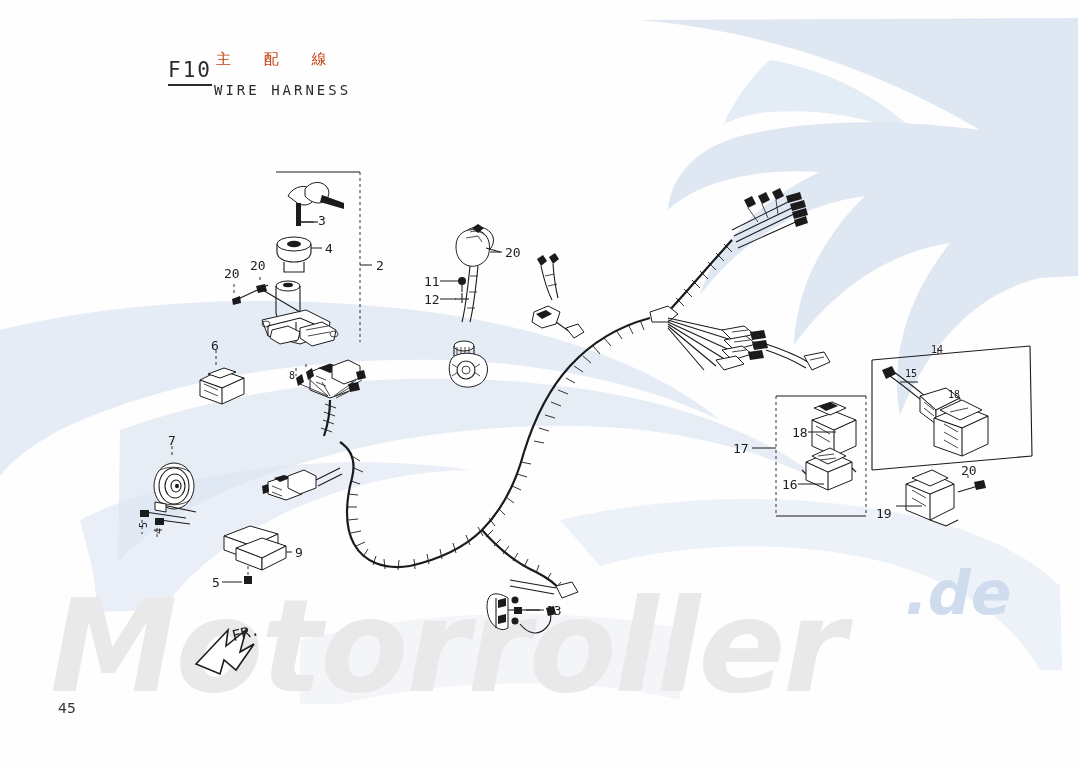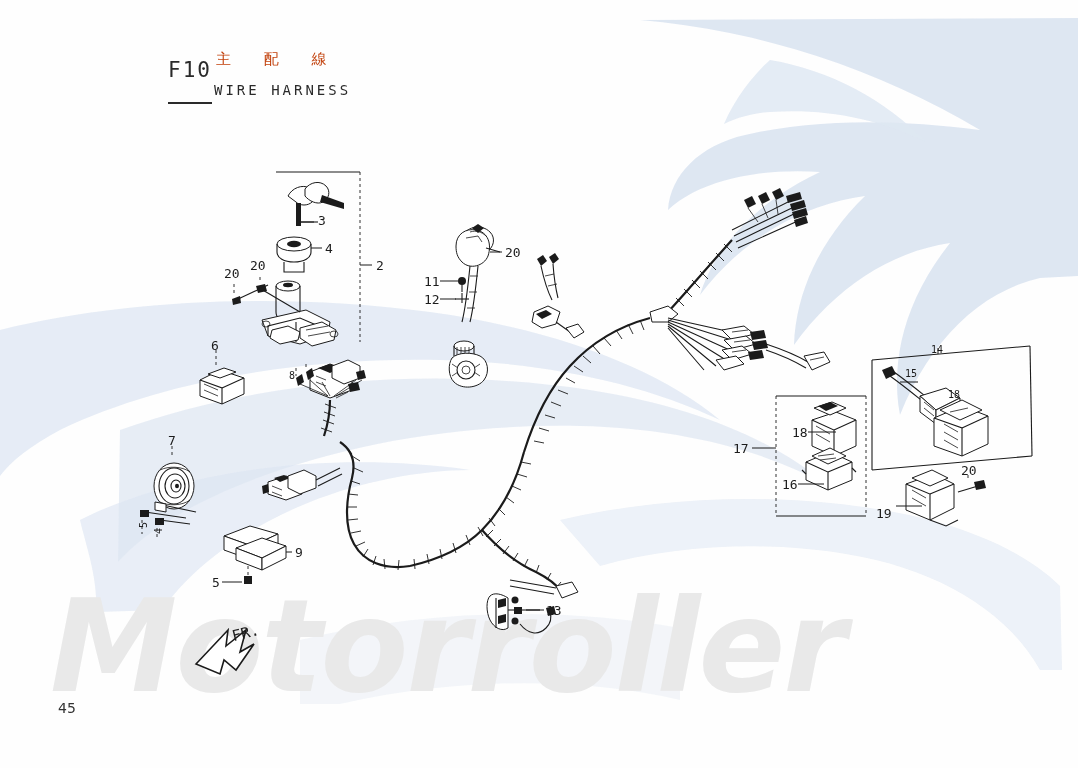--- a/index.html
+++ b/index.html
@@ -27,21 +27,21 @@
   .wm-de{
     left:905px;top:558px;font-size:60px;
     font-family:"DejaVu Sans","Liberation Sans",sans-serif;
     font-weight:700;font-style:italic;color:#cfdcee;
   }
   .wm-swoosh{position:absolute;left:0;top:0;width:1078px;height:768px;pointer-events:none;}
   
   .hdr{position:absolute;}
   .hdr-code{
     left:168px;top:58px;font-size:21px;color:#2a2a2a;letter-spacing:2px;
-    border-bottom:2px solid #2a2a2a;padding-bottom:20px;
+    border-bottom:2px solid #2a2a2a;padding-bottom:2px;
   }
   .hdr-cjk{
     left:216px;top:50px;font-size:15px;color:#c2410c;letter-spacing:14px;
     font-family:"DejaVu Sans","Liberation Sans",sans-serif;font-weight:400;
   }
   .hdr-en{
     left:214px;top:82px;font-size:14px;color:#2a2a2a;letter-spacing:3px;
   }
   .pagenum{
     position:absolute;left:58px;top:700px;font-size:14px;color:#333;
@@ -82,20 +82,21 @@
       <path d="M 0 330 C 120 300 280 292 430 312 C 560 330 660 370 720 420 C 640 382 540 362 440 360 C 300 357 160 382 60 430 C 30 446 10 462 0 476 Z" opacity="0.8"></path>
       <path d="M 120 430 C 260 380 430 366 590 390 C 700 407 780 444 828 486 C 762 448 672 428 580 426 C 440 423 300 452 196 505 C 160 524 134 544 118 562 Z" opacity="0.75"></path>
       <path d="M 80 520 C 180 470 330 450 470 470 C 420 470 360 482 310 502 C 240 530 190 570 162 610 L 96 612 C 98 578 86 546 80 520 Z" opacity="0.7"></path>
       <path d="M 770 60 C 830 70 886 100 926 142 C 878 118 822 108 770 112 C 752 113 736 118 724 124 C 734 100 752 76 770 60 Z" opacity="0.85"></path>
       <path d="M 560 520 C 680 492 820 492 930 520 C 990 536 1034 560 1060 586 L 1062 670 L 1040 670 C 1010 616 950 578 876 560 C 790 540 686 542 600 566 Z" opacity="0.55"></path>
       <path d="M 300 640 C 420 610 560 606 680 628 L 680 700 C 580 676 450 678 340 704 L 300 704 Z" opacity="0.35"></path>
     </g>
   </svg>
 
   <div class="wm wm-bottom">Motorroller</div>
+  <div class="wm wm-de">.de</div>
 
   <div class="hdr hdr-code">F10</div>
   <div class="hdr hdr-cjk">主 配 線</div>
   <div class="hdr hdr-en">WIRE HARNESS</div>
   <div class="pagenum">45</div>
 
   <svg class="draw" viewBox="0 0 1078 768">
 
     <g>
       <path class="ln" d="M 276 172 L 360 172"></path>

